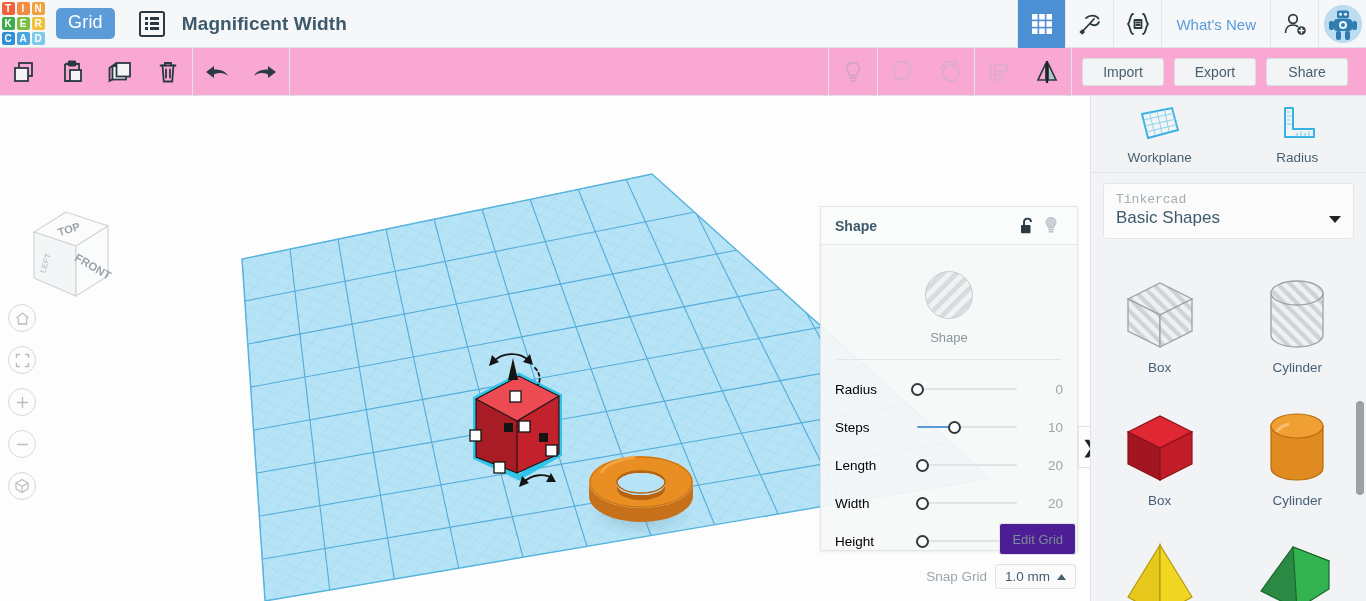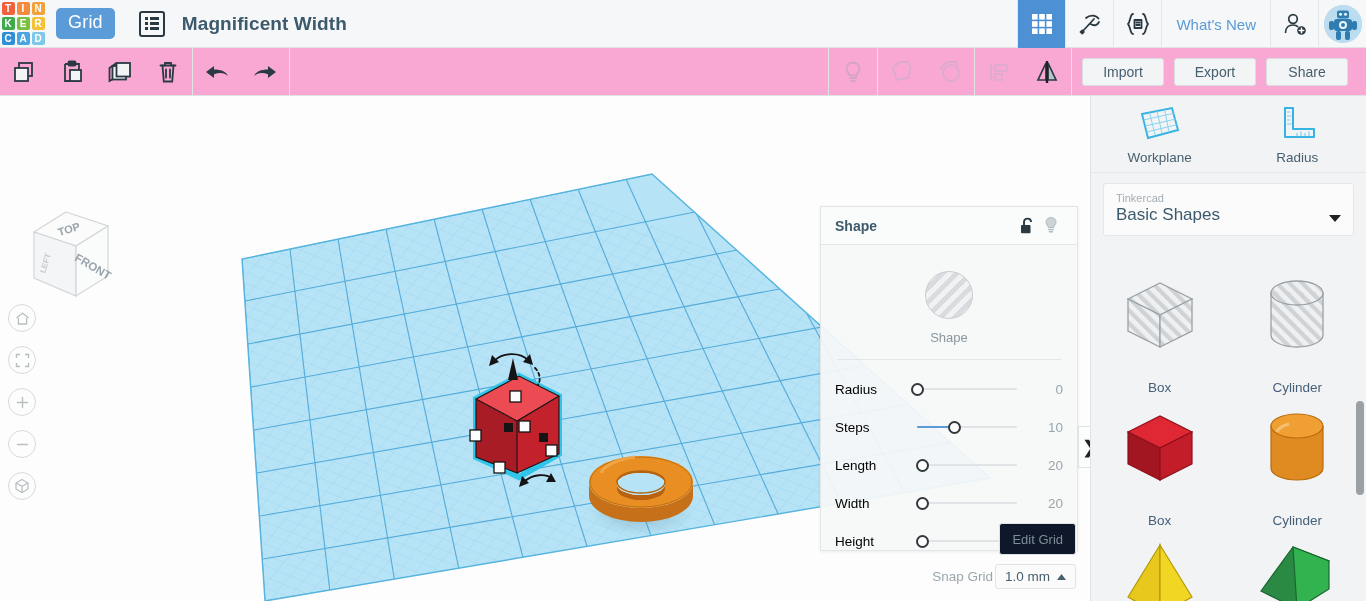--- a/index.html
+++ b/index.html
@@ -134,23 +134,23 @@
     background:#fdfdfd; border:1px solid #e0e3e5; border-right:none;
     display:flex; align-items:center; justify-content:center; cursor:pointer;
     font-size:17px; color:#1f2326; font-weight:bold;
   }
 
   
   .grid-ctrls { position:absolute; right:14px; bottom:12px; text-align:right; }
   .edit-grid {
     display:inline-flex; align-items:center; justify-content:center;
     height:32px; padding:0 12px; border:1px solid #e0e3e5; border-radius:3px;
-    background:#0f172a; font-size:13px; color:#7e8d95; cursor:pointer;
-  }
-  .snap-row { margin-top:9px; display:flex; align-items:center; justify-content:flex-end; gap:2px; }
+    background:#4c1d95; font-size:13px; color:#7e8d95; cursor:pointer;
+  }
+  .snap-row { margin-top:9px; display:flex; align-items:center; justify-content:flex-end; gap:8px; }
   .snap-label { font-size:13.5px; color:#9aa6ac; }
   .snap-select {
     display:flex; align-items:center; gap:7px; height:25px; padding:0 9px;
     border:1px solid #e0e3e5; border-radius:3px; background:#fbfbfc;
     font-size:13.5px; color:#47606f; cursor:pointer;
   }
 
   
   .sidebar {
     position:absolute; right:0; top:96px; width:276px; height:505px;
@@ -158,31 +158,31 @@
   }
   .sb-tools { display:flex; height:76px; padding-top:6px; }
   .sb-tool { flex:1; display:flex; flex-direction:column; align-items:center; cursor:pointer; }
   .sb-tool-label { margin-top:6px; font-size:13.5px; color:#47606f; }
   .sb-divider { height:1px; background:#e3e6e8; }
   .sb-select-wrap { padding:10px 12px 12px; }
   .sb-select {
     position:relative; background:#fbfbfc; border:1px solid #e4e7e9; border-radius:3px;
     padding:8px 12px 10px; cursor:pointer;
   }
-  .sb-select-sup { font-size:11px; color:#a3aeb4; }
+  .sb-select-sup { font-size:13px; color:#a3aeb4;font-family:Liberation Mono, monospace; }
   .sb-select-val { font-size:17px; color:#3d5a6c; margin-top:1px; }
   .sb-caret { position:absolute; right:12px; top:50%; margin-top:-2px; }
   .gallery {
     position:absolute; left:0; right:0; top:167px; bottom:0;
     background:#f2f3f4; overflow:hidden;
   }
   .gal-grid { display:grid; grid-template-columns:1fr 1fr; }
   .gal-item {
     height:133px; display:flex; flex-direction:column; align-items:center;
-    justify-content:flex-start; padding-top:8px; cursor:pointer;gap:20px;
+    justify-content:flex-start; padding-top:8px; cursor:pointer;
   }
   .gal-thumb { width:96px; height:88px; display:flex; align-items:center; justify-content:center; }
   .gal-label { font-size:13.5px; color:#47607a; margin-top:1px; }
   .sb-scrollbar { position:absolute; right:2px; top:138px; width:8px; height:505px; }
   .sb-thumb { position:absolute; top:0; width:8px; height:94px; background:#9aa0a3; border-radius:4px; }
 </style>
 </head>
 <body>
 
 <div class="app">

